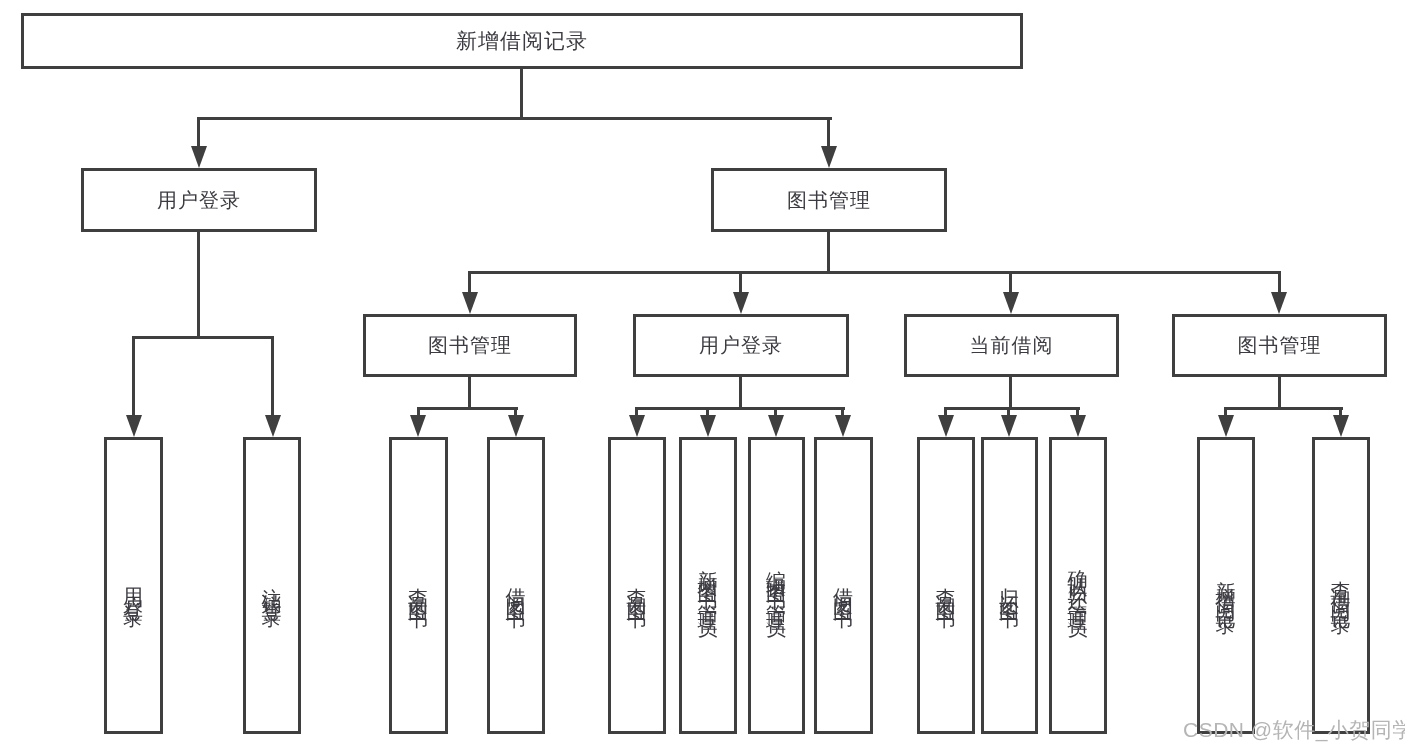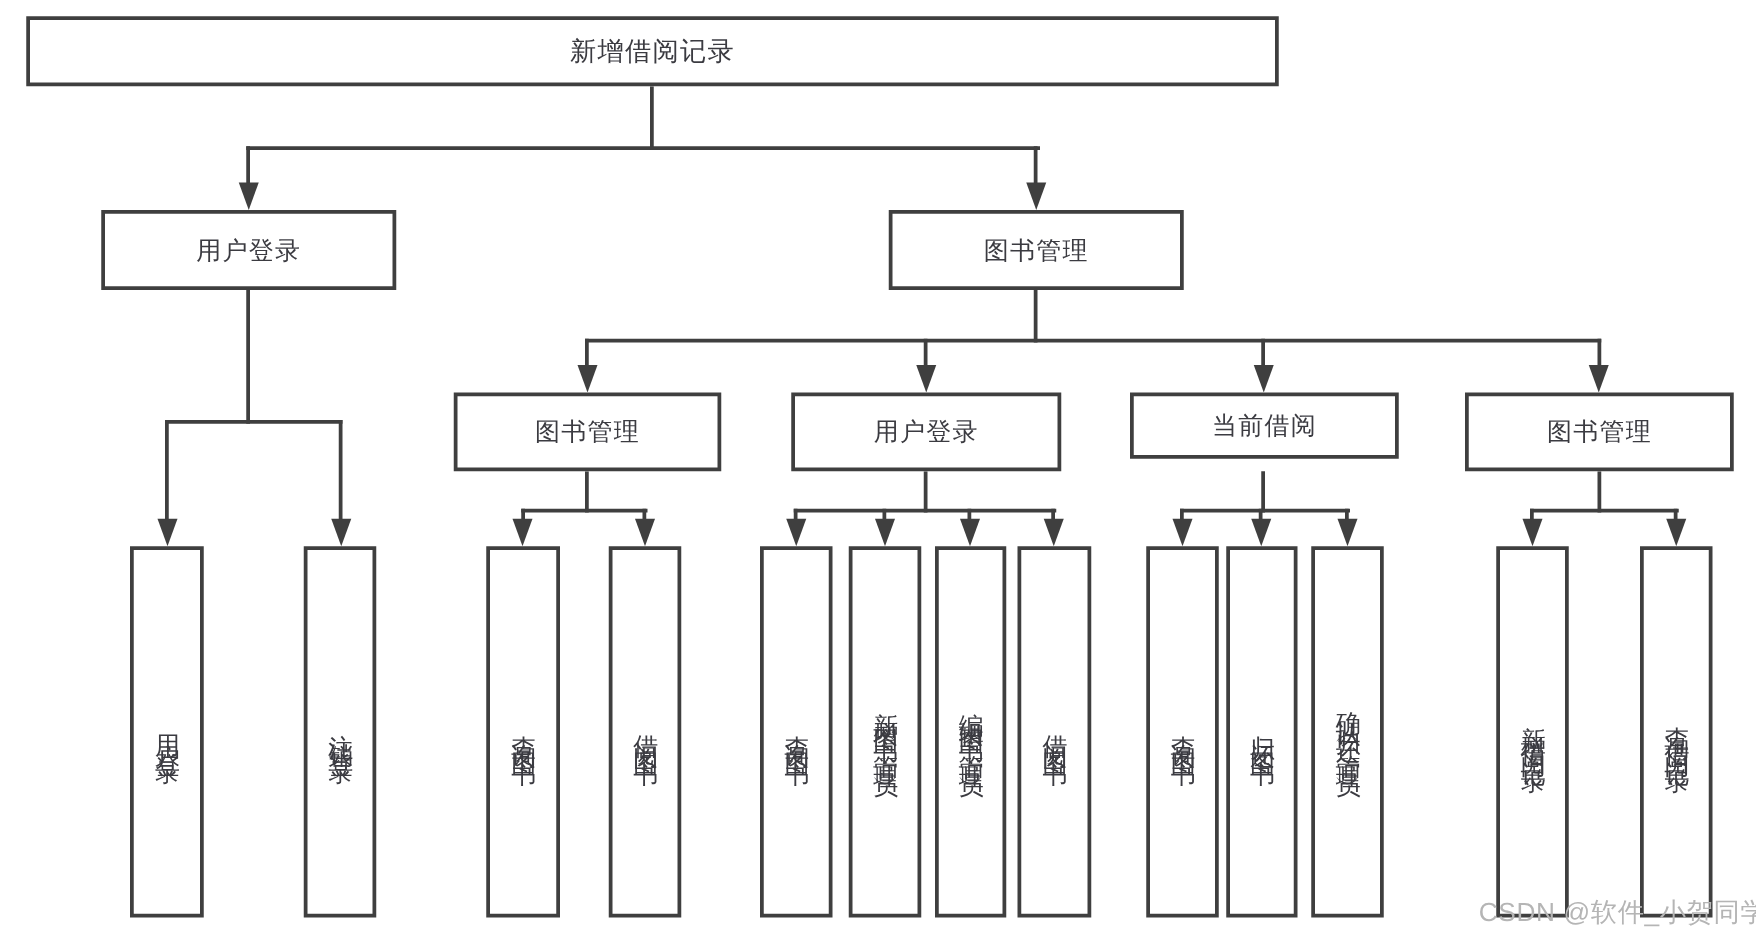--- a/index.html
+++ b/index.html
@@ -96,21 +96,21 @@
   <div class="arrow" style="left:1218px;top:415px;"></div>
   <div class="arrow" style="left:1333px;top:415px;"></div>
 
   <div class="node root-node" style="left:21px;top:13px;width:1002px;height:56px;">新增借阅记录</div>
 
   <div class="node" style="left:81px;top:168px;width:236px;height:64px;">用户登录</div>
   <div class="node" style="left:711px;top:168px;width:236px;height:64px;">图书管理</div>
 
   <div class="node" style="left:363px;top:314px;width:214px;height:63px;">图书管理</div>
   <div class="node" style="left:633px;top:314px;width:216px;height:63px;">用户登录</div>
-  <div class="node" style="left:904px;top:314px;width:215px;height:53px;">当前借阅</div>
+  <div class="node" style="left:904px;top:314px;width:215px;height:63px;">当前借阅</div>
   <div class="node" style="left:1172px;top:314px;width:215px;height:63px;">图书管理</div>
 
   <div class="node leaf" style="left:104px;top:437px;width:59px;height:297px;">用户登录</div>
   <div class="node leaf" style="left:243px;top:437px;width:58px;height:297px;">注销登录</div>
   <div class="node leaf" style="left:389px;top:437px;width:59px;height:297px;">查询图书</div>
   <div class="node leaf" style="left:487px;top:437px;width:58px;height:297px;">借阅图书</div>
   <div class="node leaf" style="left:608px;top:437px;width:58px;height:297px;">查询图书</div>
   <div class="node leaf" style="left:679px;top:437px;width:58px;height:297px;">新增图书（管理员）</div>
   <div class="node leaf" style="left:748px;top:437px;width:57px;height:297px;">编辑图书（管理员）</div>
   <div class="node leaf" style="left:814px;top:437px;width:59px;height:297px;">借阅图书</div>

